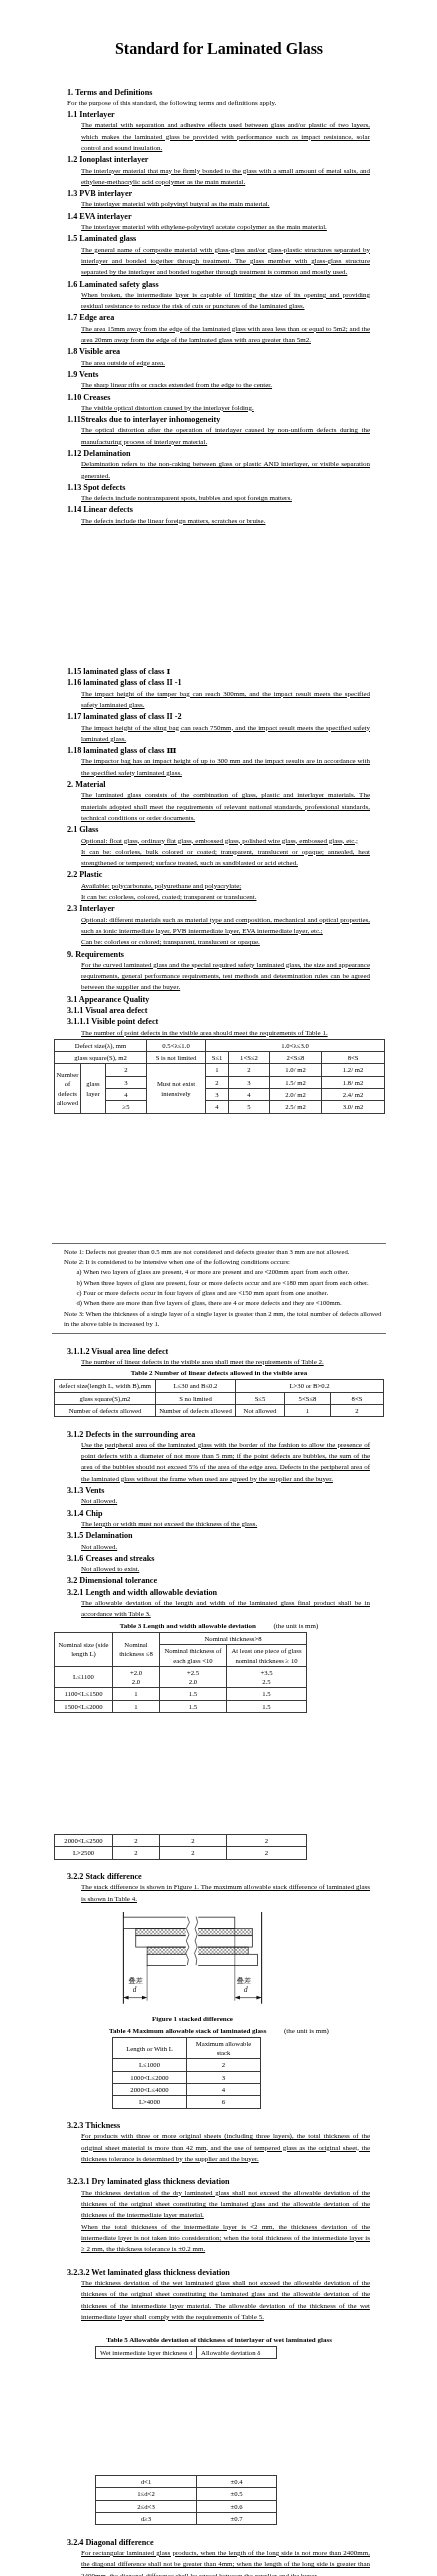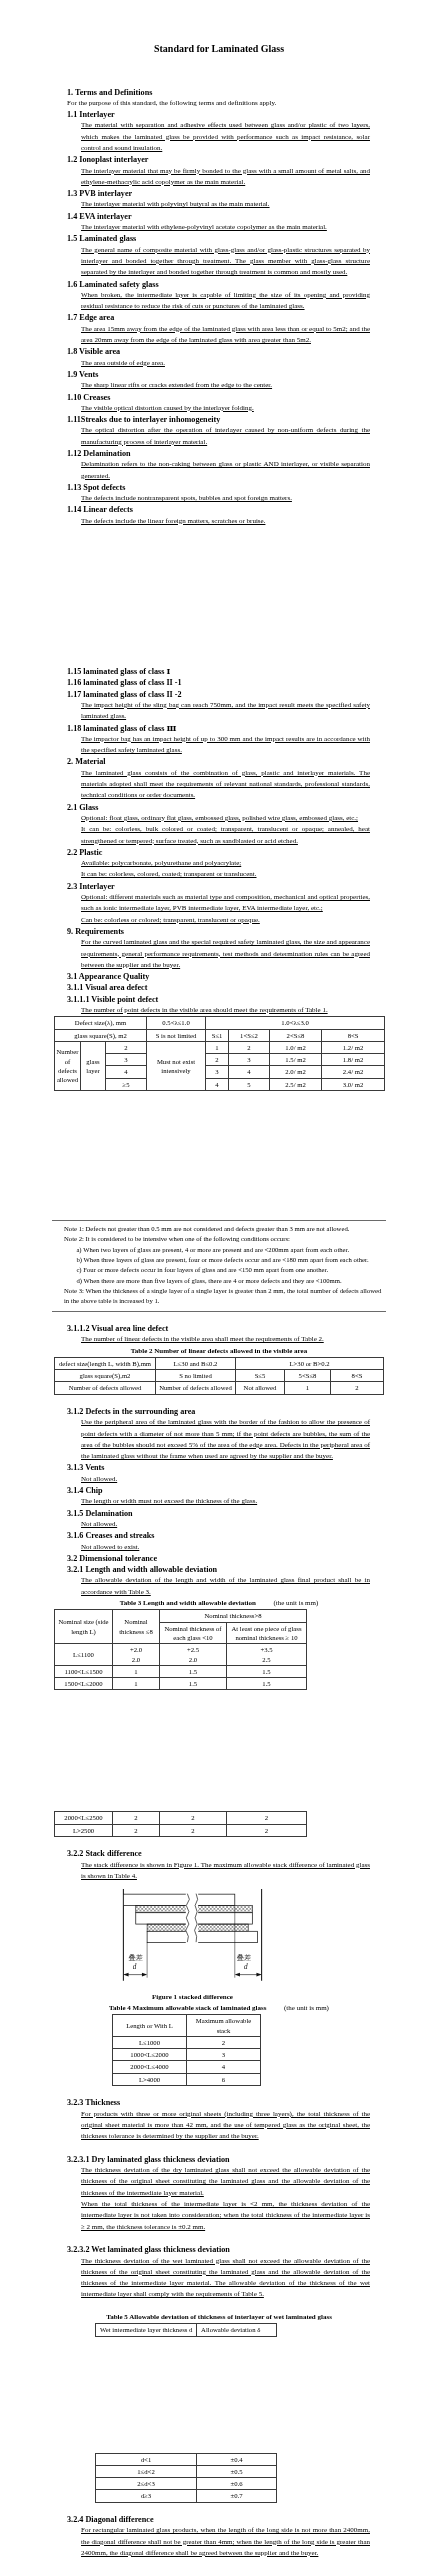--- a/index.html
+++ b/index.html
@@ -3,21 +3,21 @@
 <meta charset="utf-8">
 <style>
   html,body{margin:0;padding:0;background:#ffffff;}
   body{
     width:438px;min-height:3714px;color:#000;
     font-family:"Liberation Serif","DejaVu Serif",serif;
     font-size:7px;line-height:11.3px;
   }
   .doc{position:relative;width:438px;}
   .title{
-    text-align:center;font-weight:bold;font-size:10px;line-height:15.5px;
+    text-align:center;font-weight:bold;font-size:16px;line-height:15.5px;
     padding:41px 57px 0 57px;margin:0 0 30px 0;
   }
   .h{font-weight:bold;margin:0 62px 0 67px;}
   .p{margin:0 68px 0 81px;text-align:justify;text-decoration:underline;}
   .p0{margin:0 66px 0 67px;}
   .cap{text-align:center;font-weight:bold;margin:0 54px;}
   .cap .unit{font-weight:normal;display:inline-block;margin-left:17.5px;}
   .sp{height:11.3px;}
   .pgap1{height:139px;} .pgap2{height:129px;} .pgap3{height:121px;}
   .pgap4{height:116px;}
@@ -75,20 +75,21 @@
     <p class="p">The defects include nontransparent spots, bubbles and spot foreign matters.</p>
     <h3 class="h">1.14 Linear defects</h3>
     <p class="p">The defects include the linear foreign matters, scratches or bruise.</p>
   </section>
 
   <div class="pgap1"></div>
 
   <section>
     <h3 class="h">1.15 laminated glass of class Ⅰ</h3>
     <h3 class="h">1.16 laminated glass of class II -1</h3>
+    <p class="p">The impact height of the tamper bag can reach 300mm, and the impact result meets the specified safety laminated glass.</p>
     <h3 class="h">1.17 laminated glass of class II -2</h3>
     <p class="p">The impact height of the sling bag can reach 750mm, and the impact result meets the specified safety laminated glass.</p>
     <h3 class="h">1.18 laminated glass of class Ⅲ</h3>
     <p class="p">The impactor bag has an impact height of up to 300 mm and the impact results are in accordance with the specified safety laminated glass.</p>
     <h3 class="h">2. Material</h3>
     <p class="p">The laminated glass consists of the combination of glass, plastic and interlayer materials. The materials adopted shall meet the requirements of relevant national standards, professional standards, technical conditions or order documents.</p>
     <h3 class="h">2.1  Glass</h3>
     <p class="p">Optional: float glass, ordinary flat glass, embossed glass, polished wire glass, embossed glass, etc.;</p>
     <p class="p">It can be: colorless, bulk colored or coated; transparent, translucent or opaque; annealed, heat strengthened or tempered; surface treated, such as sandblasted or acid etched.</p>
     <h3 class="h">2.2  Plastic</h3>

